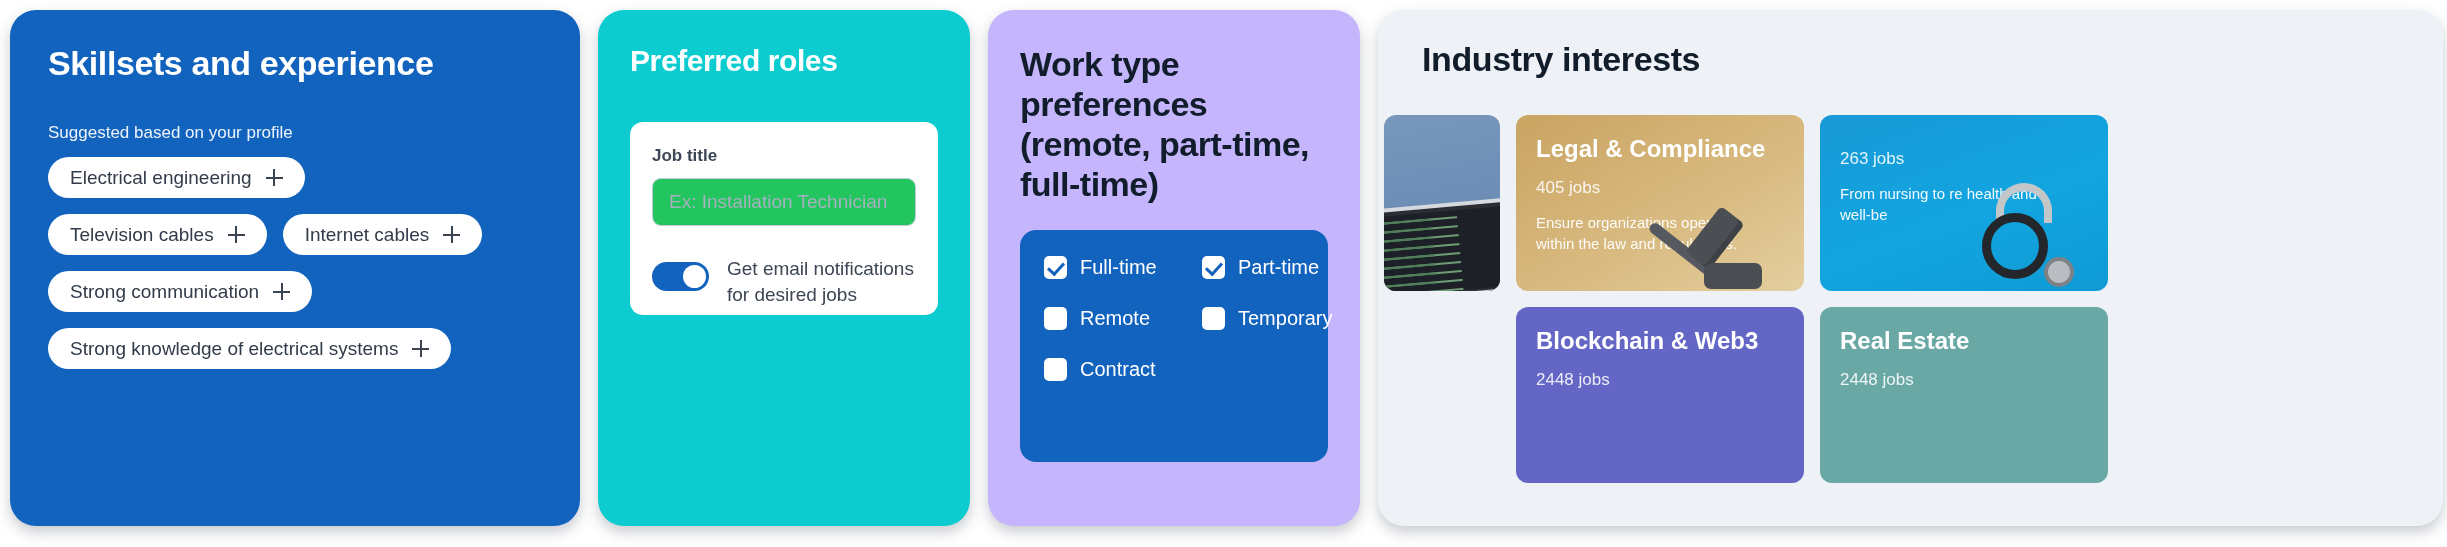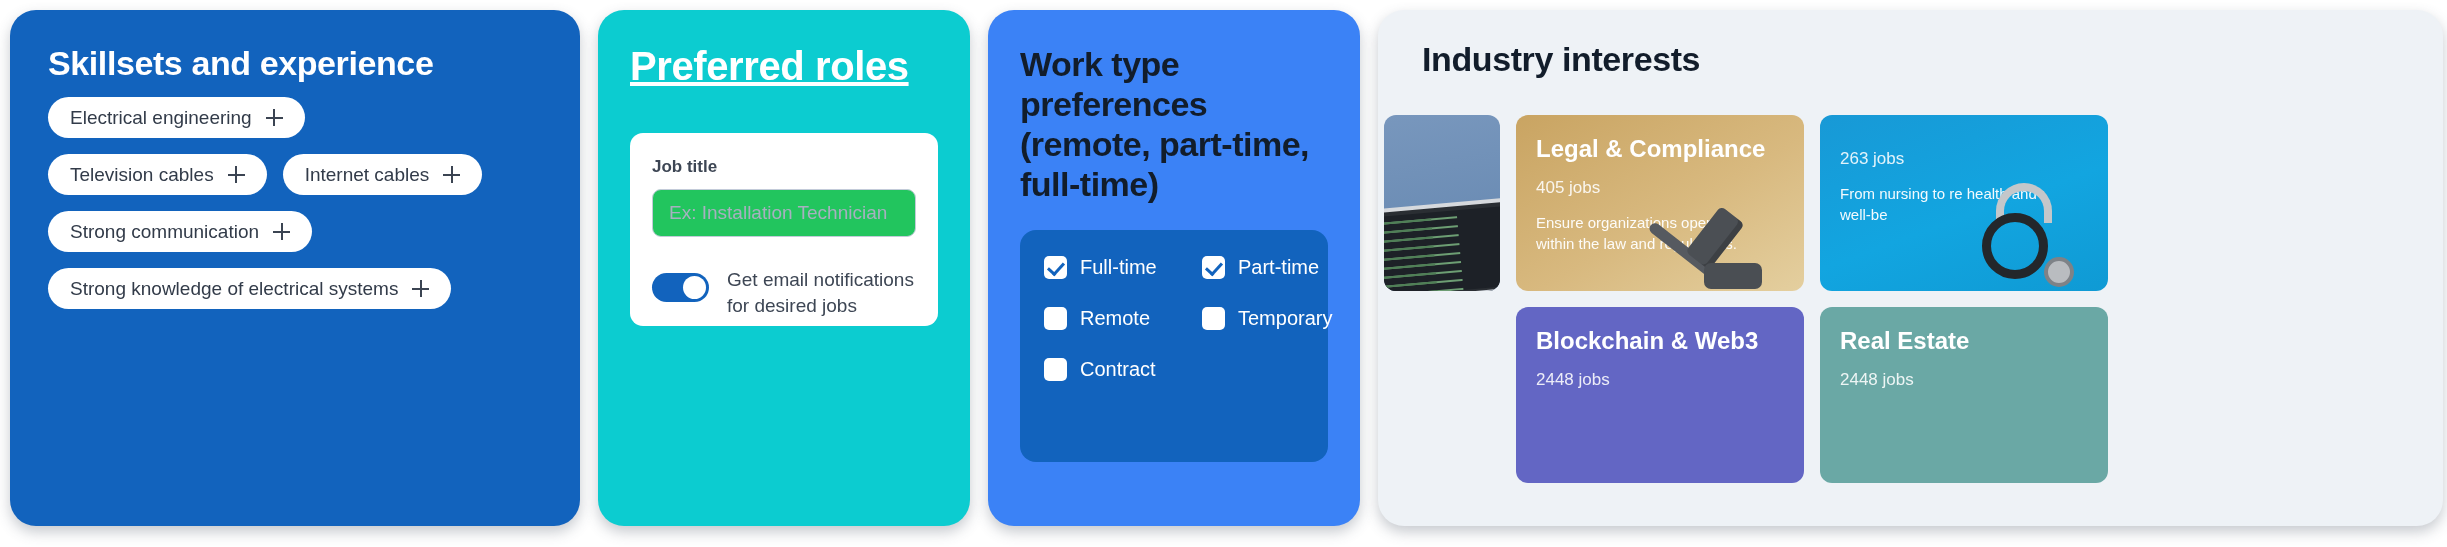--- a/index.html
+++ b/index.html
@@ -86,25 +86,24 @@
   .plus-icon::after  { top: 0; left: 7.5px; height: 17px; width: 2px; }
 
   
   .card-roles {
     width: 372px;
     height: 516px;
     background: #0cccd0;
     padding: 34px 32px;
   }
   .card-roles .card-title {
-    font-size: 40px;
+    font-size: 30px;
     font-weight: 700;
     color: #ffffff;
     letter-spacing: -0.4px;
-    text-decoration: underline;
   }
   .roles-panel {
     margin-top: 44px;
     background: #ffffff;
     border-radius: 13px;
     padding: 24px 22px 8px 22px;
   }
   .field-label {
     font-size: 17px;
     font-weight: 700;
@@ -153,21 +152,21 @@
     font-size: 19px;
     color: #3d4654;
     line-height: 1.35;
     max-width: 215px;
   }
 
   
   .card-worktype {
     width: 372px;
     height: 516px;
-    background: #3b82f6;
+    background: #c4b5fd;
     padding: 34px 32px;
   }
   .card-worktype .card-title {
     font-size: 34px;
     font-weight: 700;
     color: #121d2b;
     letter-spacing: -0.5px;
     line-height: 1.18;
   }
   .checkbox-panel {
@@ -347,20 +346,21 @@
 
   
 </style>
 </head>
 <body>
 
 <div class="board">
 
   <section class="card card-skills">
     <h2 class="card-title">Skillsets and experience</h2>
+    <div class="skills-sub">Suggested based on your profile</div>
 
     <div class="pill-rows">
       <div class="pill-row">
         <div class="pill">
           <span>Electrical engineering</span>
           <span class="plus-icon"></span>
         </div>
       </div>
 
       <div class="pill-row">

